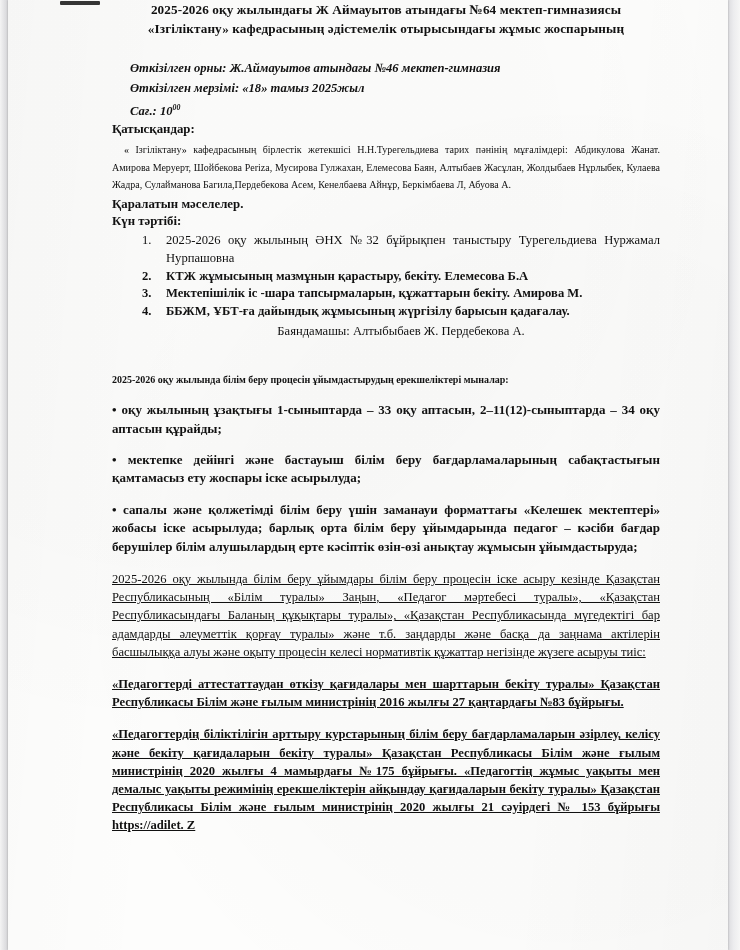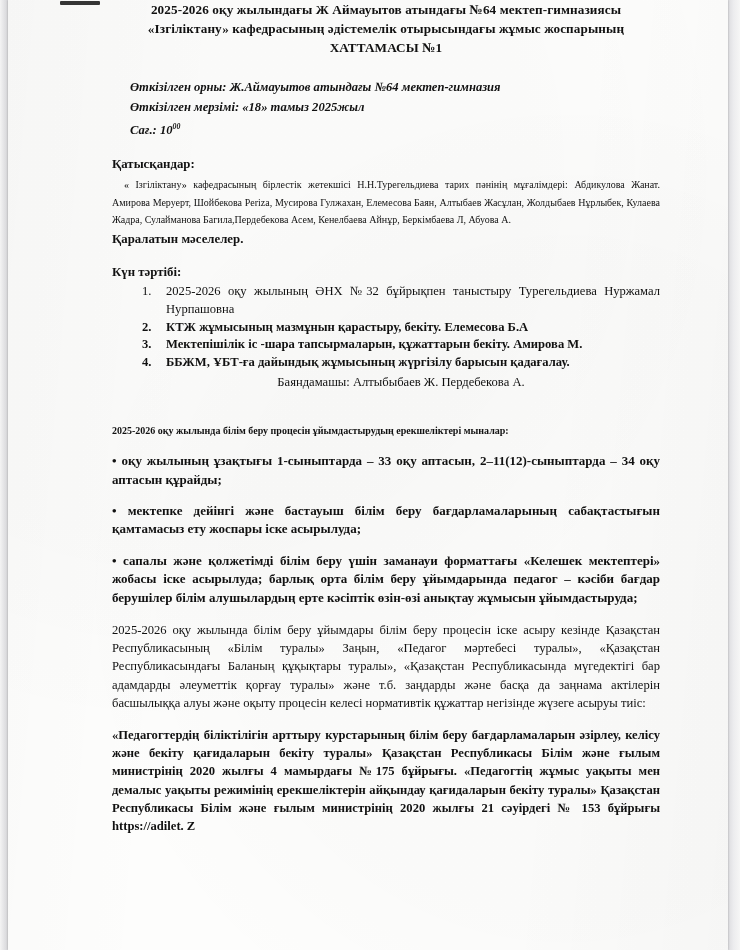--- a/index.html
+++ b/index.html
@@ -95,21 +95,21 @@
     display: block;
     text-align: left;
     padding-right: 150px;
   }
   sup { font-size: 0.62em; vertical-align: super; }
 
   .h-bold {
     font-weight: bold;
     font-size: 12.8px;
     line-height: 17px;
-    margin-top: 16px;
+    margin-top: 0;
   }
   .h-bold.tight { margin-top: 2px; }
 
   .para {
     font-size: 10px;
     line-height: 17.6px;
     text-align: justify;
     margin-top: 3px;
   }
   .para.indent { text-indent: 12px; }
@@ -150,20 +150,21 @@
     line-height: 18.4px;
     text-align: justify;
     font-weight: bold;
   }
 
   .legal {
     margin-top: 14px;
     font-size: 12.6px;
     line-height: 18.2px;
     text-align: justify;
+    text-decoration: underline;
   }
   .legal.b { font-weight: bold; }
 
   
   .content { filter: blur(0.12px); }
 </style>
 </head>
 <body>
 
 <div id="page">
@@ -173,27 +174,26 @@
 
   <div id="sheet"></div>
 
   <div id="binding-mark"></div>
 
   <div class="content">
 
     <div class="title">
       <span>2025-2026 оқу жылындағы Ж Аймауытов атындағы №64 мектеп-гимназиясы</span>
       <span>«Ізгіліктану» кафедрасының  әдістемелік отырысындағы жұмыс жоспарының</span>
-      <span class="line-3">ХАТТАМАСЫ №1</span>
     </div>
 
     <div class="meta">
       <div>
         <span class="label">Өткізілген орны:</span>
-        <span class="val">Ж.Аймауытов атындағы №64 мектеп-гимназия</span>
+        <span class="val">Ж.Аймауытов атындағы №46 мектеп-гимназия</span>
       </div>
       <div>
         <span class="label">Өткізілген мерзімі:</span>
         <span class="val">«18» тамыз  2025жыл</span>
       </div>
       <div class="meta-time">
         <span class="label">Сағ.:</span>
         <span class="val">10</span><sup>00</sup>
       </div>
     </div>
@@ -226,16 +226,17 @@
     <div class="reporter">Баяндамашы: Алтыбыбаев Ж. Пердебекова А.</div>
 
     <div class="para bold gap" style="margin-top:30px">2025-2026 оқу жылында білім беру процесін ұйымдастырудың ерекшеліктері мыналар:</div>
 
     <div class="bullet">• оқу жылының ұзақтығы 1-сыныптарда – 33 оқу аптасын, 2–11(12)-сыныптарда – 34 оқу аптасын құрайды;</div>
     <div class="bullet">• мектепке дейінгі және бастауыш білім беру бағдарламаларының сабақтастығын қамтамасыз ету жоспары іске асырылуда;</div>
     <div class="bullet">• сапалы және қолжетімді білім беру үшін заманауи форматтағы «Келешек мектептері» жобасы іске асырылуда;      барлық орта білім беру ұйымдарында педагог – кәсіби бағдар берушілер білім алушылардың ерте кәсіптік өзін-өзі анықтау жұмысын ұйымдастыруда;</div>
 
     <div class="legal">2025-2026 оқу жылында білім беру ұйымдары білім беру процесін іске асыру кезінде Қазақстан Республикасының «Білім туралы» Заңын, «Педагог мәртебесі туралы», «Қазақстан Республикасындағы Баланың құқықтары туралы», «Қазақстан Республикасында мүгедектігі бар адамдарды әлеуметтік қорғау туралы» және т.б. заңдарды және басқа да заңнама актілерін басшылыққа алуы және оқыту процесін келесі нормативтік құжаттар негізінде жүзеге асыруы тиіс:</div>
 
+    <div class="legal b">«Педагогтерді аттестаттаудан өткізу қағидалары мен шарттарын бекіту туралы» Қазақстан Республикасы Білім және ғылым министрінің 2016 жылғы 27 қаңтардағы №83 бұйрығы.</div>
     <div class="legal b">«Педагогтердің біліктілігін арттыру курстарының білім беру бағдарламаларын әзірлеу, келісу және бекіту қағидаларын бекіту туралы» Қазақстан Республикасы Білім және ғылым министрінің 2020 жылғы 4 мамырдағы №175 бұйрығы. «Педагогтің жұмыс уақыты мен демалыс уақыты режимінің ерекшеліктерін айқындау қағидаларын бекіту туралы» Қазақстан Республикасы Білім және ғылым министрінің 2020 жылғы 21 сәуірдегі № 153 бұйрығы https://adilet. Z</div>
 
   </div>
 </div>
 
 </body></html>

